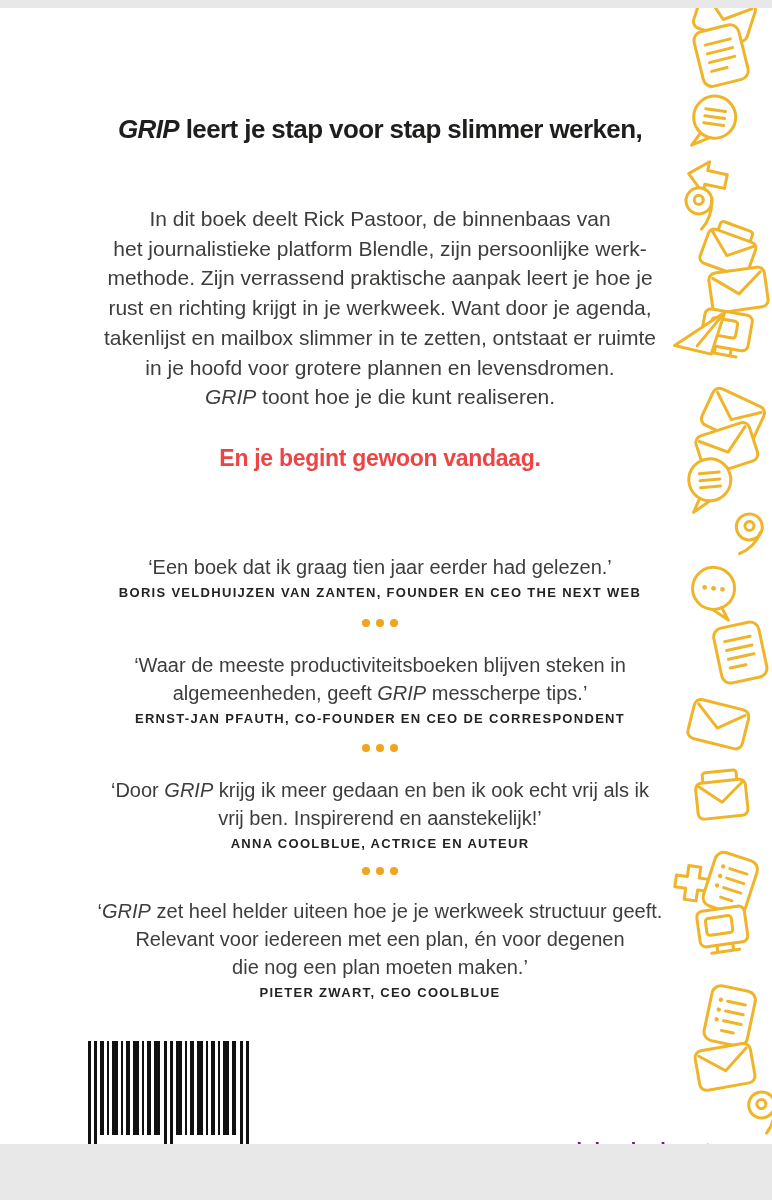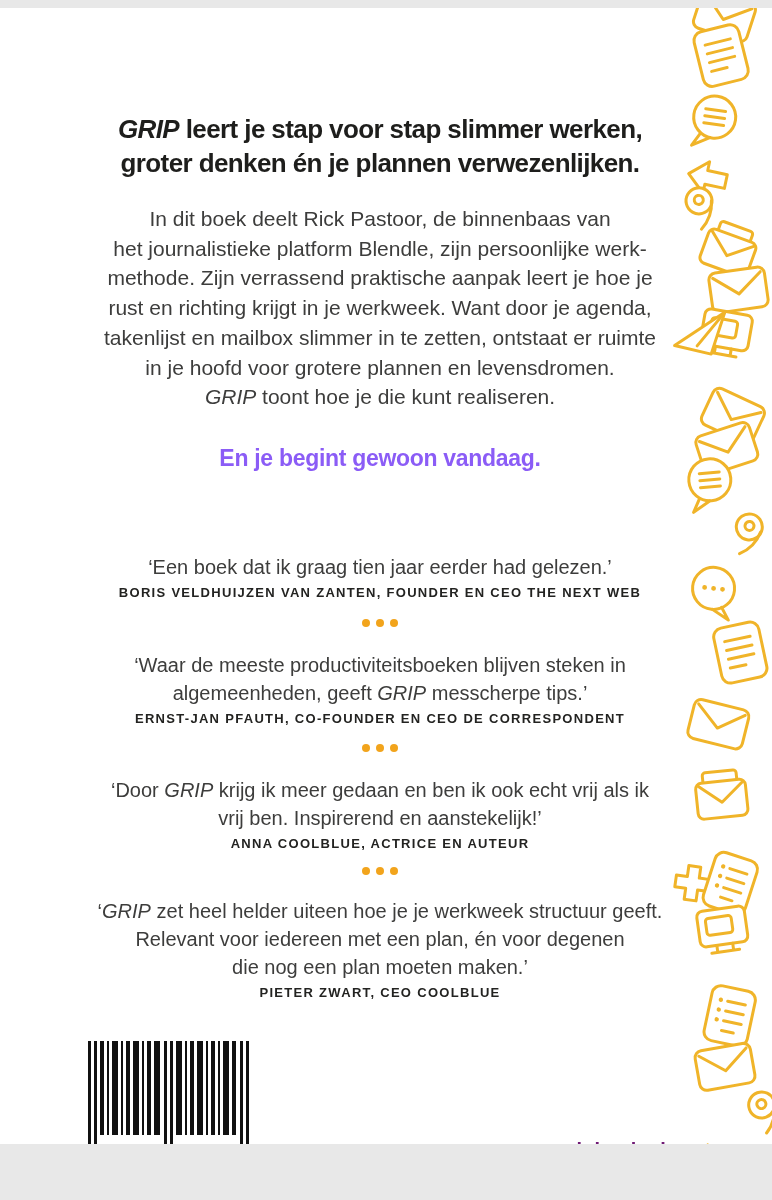--- a/index.html
+++ b/index.html
@@ -22,21 +22,21 @@
   .headline em{font-style:italic;}
   .intro{
     top:196px;
     font-size:21px;font-weight:400;line-height:29.7px;
     color:#3d3d3c;
   }
   .intro em{font-style:italic;}
   .cta{
     top:435px;
     font-size:23px;font-weight:700;line-height:30px;
-    letter-spacing:-0.3px;color:#8b5cf6;
+    letter-spacing:-0.3px;color:#ef4444;
   }
   .quote{color:#3d3d3c;}
   .quote .qline{
     margin:0;font-size:20px;font-weight:400;line-height:28px;
   }
   .quote .qline em{font-style:italic;}
   .quote .attr{
     margin:3px 0 0 0;
     font-size:13px;font-weight:700;line-height:17px;
     letter-spacing:1.3px;color:#232321;
@@ -147,21 +147,20 @@
     <use href="#lst" transform="translate(72,976) rotate(12)"></use>
     <use href="#env" transform="translate(52,1044) rotate(-10)"></use>
     <use href="#nine" transform="translate(98,1090) rotate(-20)"></use>
     <use href="#arrw" transform="translate(48,1140) rotate(-10)"></use>
     <use href="#nine" transform="translate(14,1152) rotate(70)"></use>
     <use href="#env" transform="translate(80,1158) rotate(30)"></use>
   </svg>
 
   <div class="block headline">
     <div><em>GRIP</em><span> leert je stap voor stap slimmer werken,</span></div>
-    <div>groter denken én je plannen verwezenlijken.</div>
   </div>
 
   <div class="block intro">
     <div>In dit boek deelt Rick Pastoor, de binnenbaas van</div>
     <div>het journalistieke platform Blendle, zijn persoonlijke werk-</div>
     <div>methode. Zijn verrassend praktische aanpak leert je hoe je</div>
     <div>rust en richting krijgt in je werkweek. Want door je agenda,</div>
     <div>takenlijst en mailbox slimmer in te zetten, ontstaat er ruimte</div>
     <div>in je hoofd voor grotere plannen en levensdromen.</div>
     <div><em>GRIP</em><span> toont hoe je die kunt realiseren.</span></div>

